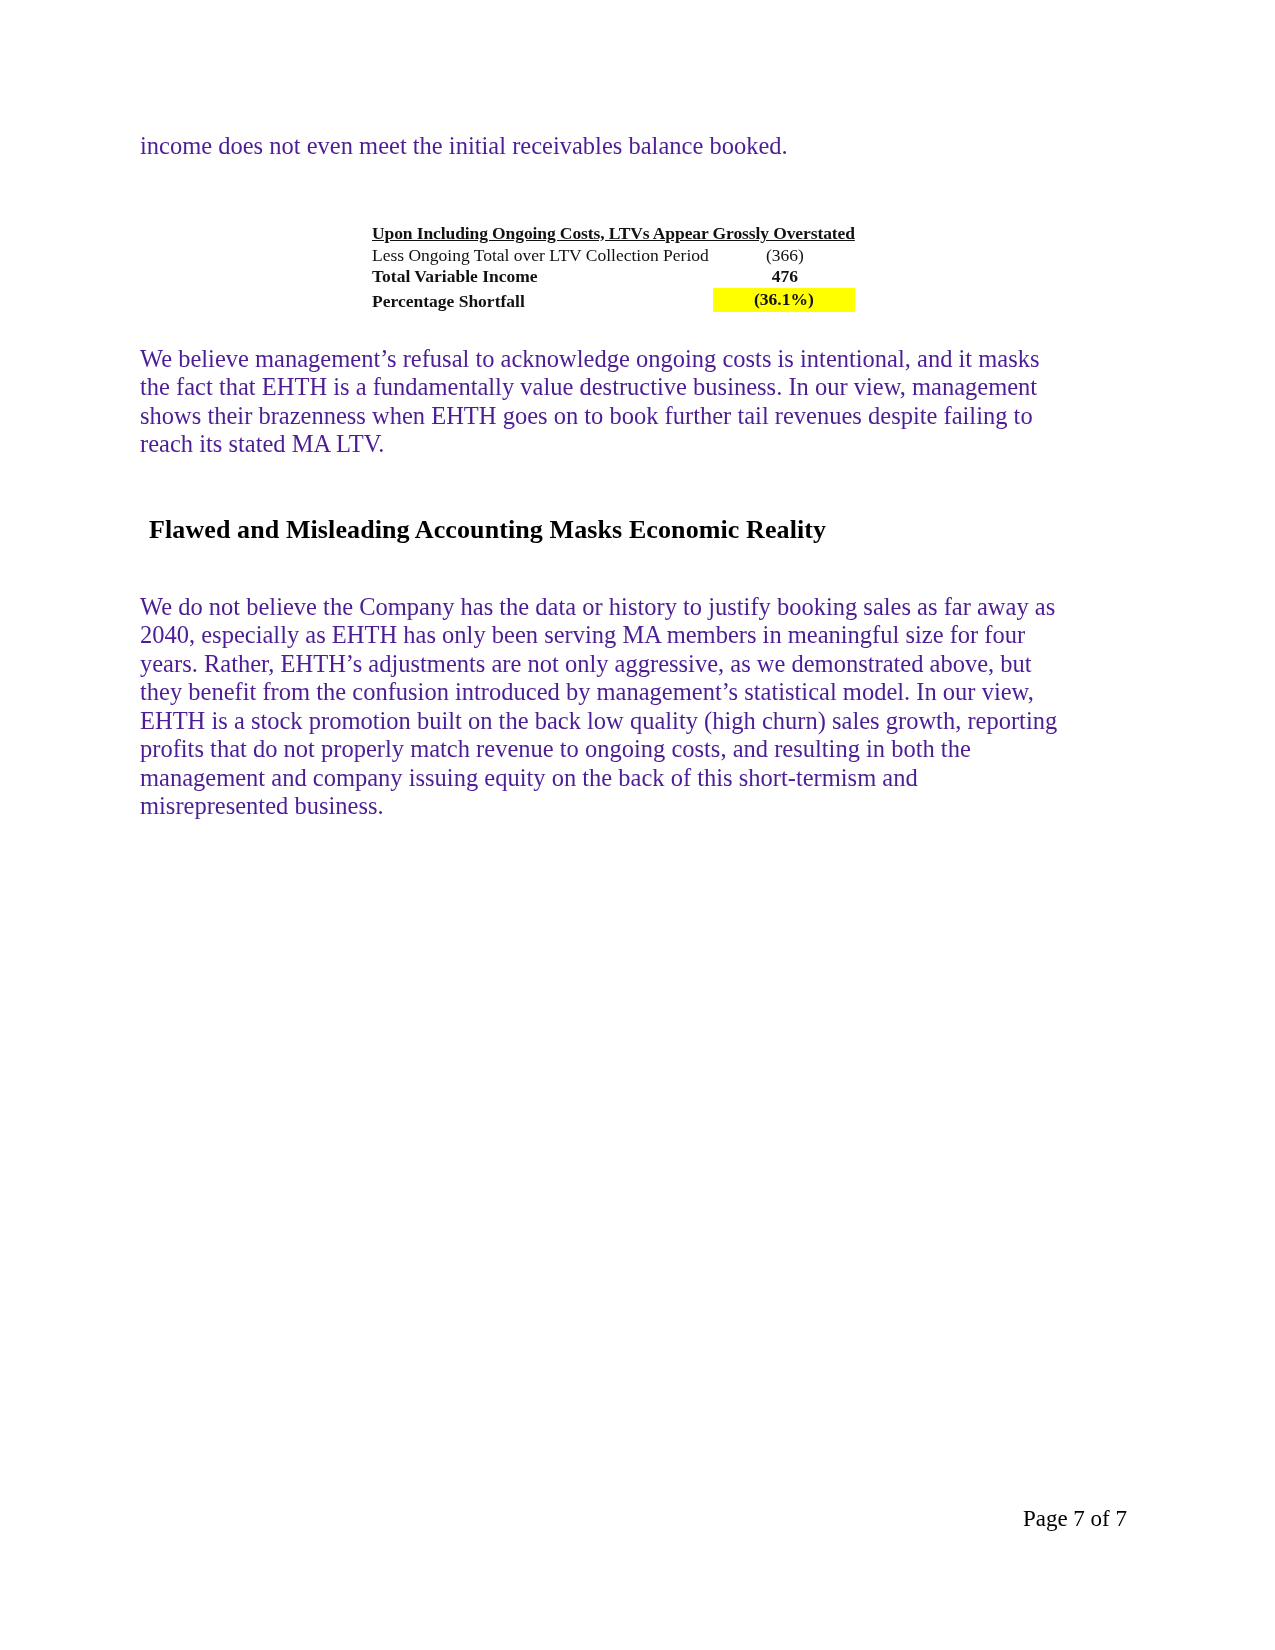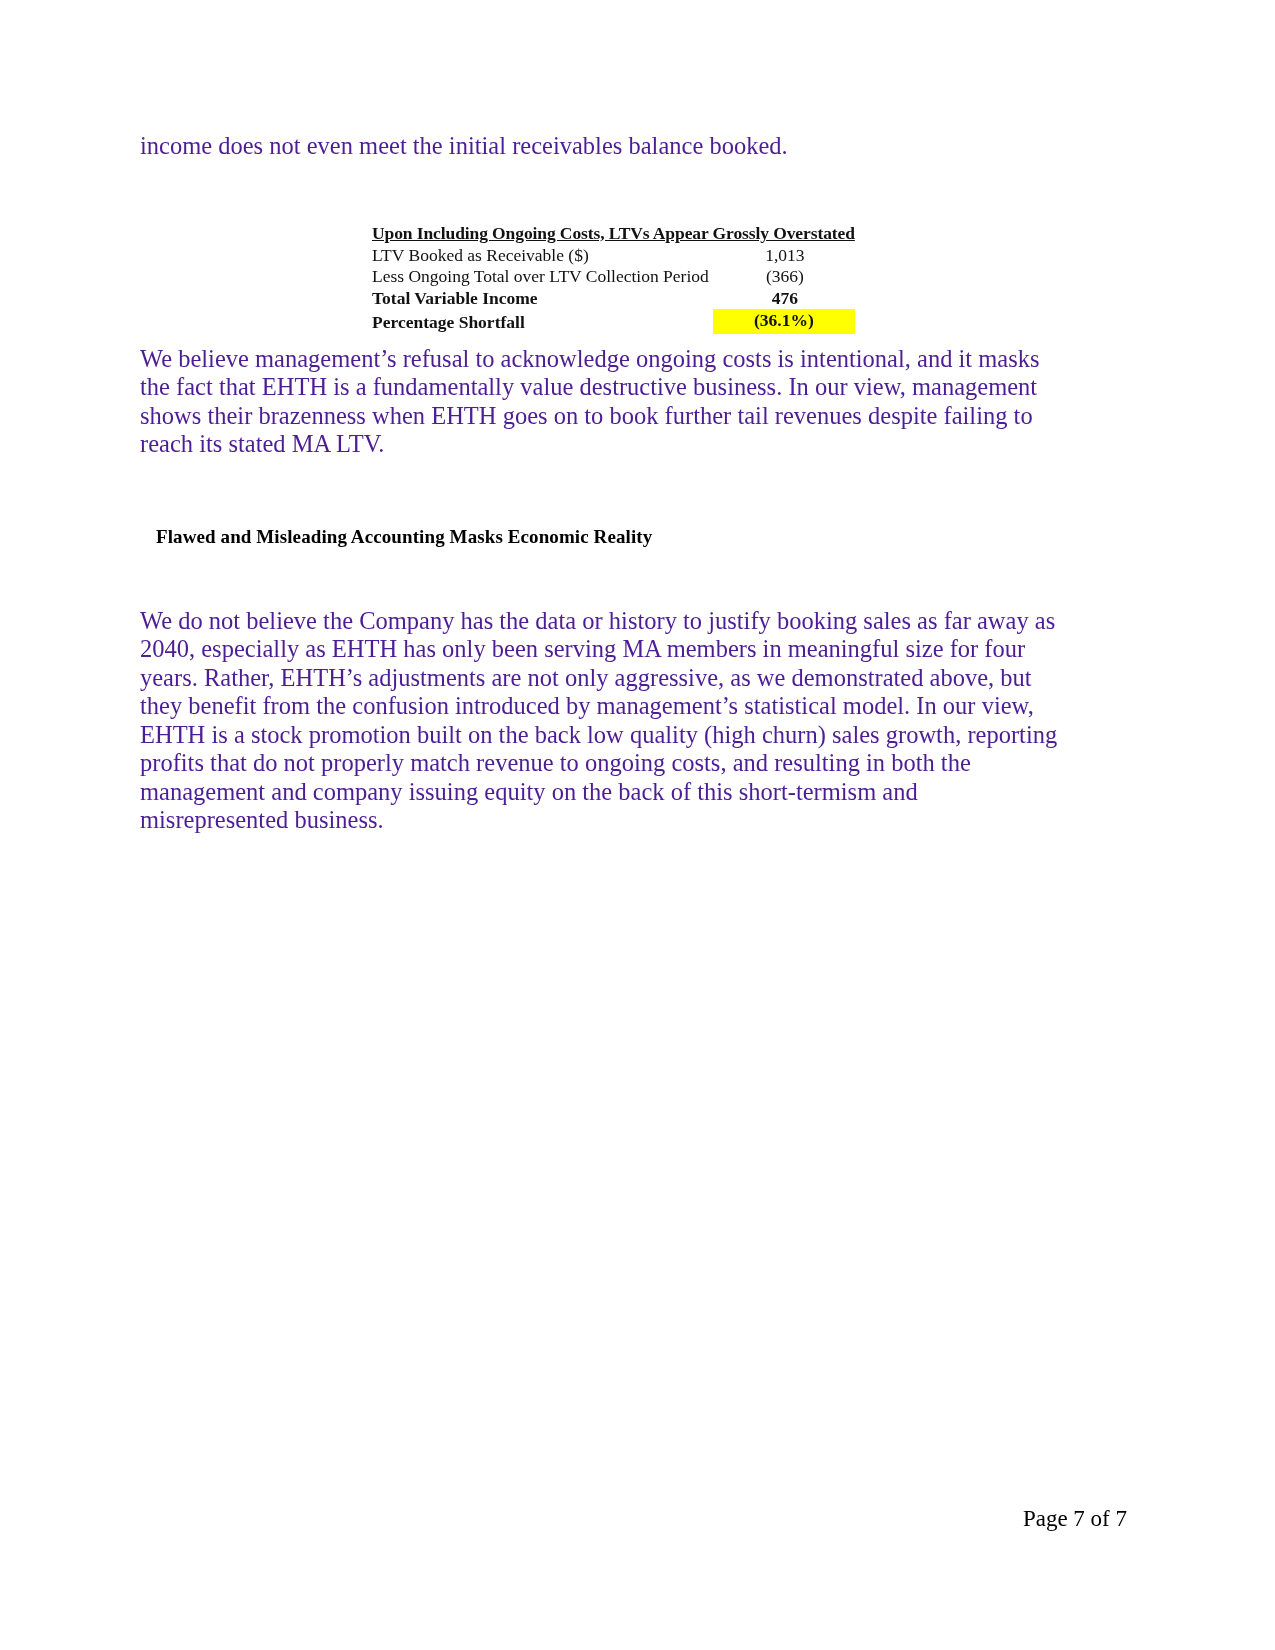--- a/index.html
+++ b/index.html
@@ -37,24 +37,24 @@
     color: #4c1d95;
   }
   .para-lead {
     margin-bottom: 0;
   }
   .spacer-md { height: 40px; }
   .spacer-lg { height: 48px; }
 
   
   .section-heading {
-    font-size: 19px;
+    font-size: 26px;
     line-height: 28px;
     font-weight: bold;
-    margin: 16px;
+    margin: 9px;
     letter-spacing: 0.1px;
   }
 
   
   .table-block {
     position: absolute;
     left: 372px;
     top: 203px;
     width: 470px;
     margin-top: 20px;
@@ -129,24 +129,20 @@
 
   </div>
 
   <div class="table-block">
     <table class="fin">
       <tbody>
         <tr class="fin-header">
           <td colspan="2">Upon Including Ongoing Costs, LTVs Appear Grossly Overstated</td>
         </tr>
         <tr>
-          <td class="label">LTV Booked as Receivable ($)</td>
-          <td class="value"><span class="value-inner">1,013</span></td>
-        </tr>
-        <tr>
           <td class="label">Less Ongoing Total over LTV Collection Period</td>
           <td class="value"><span class="value-inner">(366)</span></td>
         </tr>
         <tr class="bold">
           <td class="label">Total Variable Income</td>
           <td class="value"><span class="value-inner">476</span></td>
         </tr>
         <tr class="bold">
           <td class="label">Percentage Shortfall</td>
           <td class="value">

